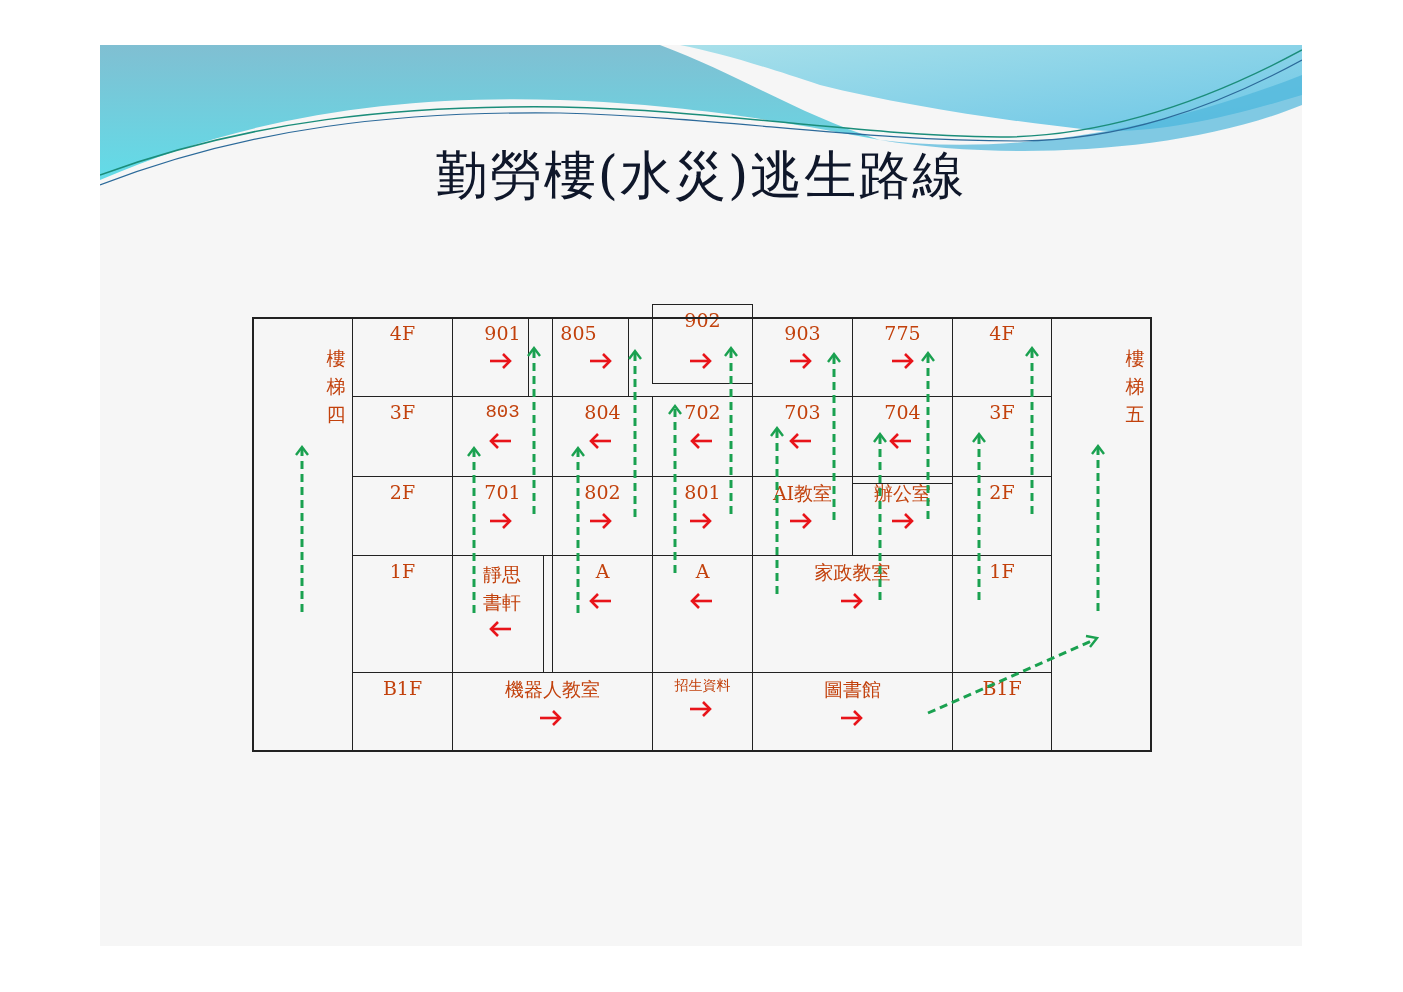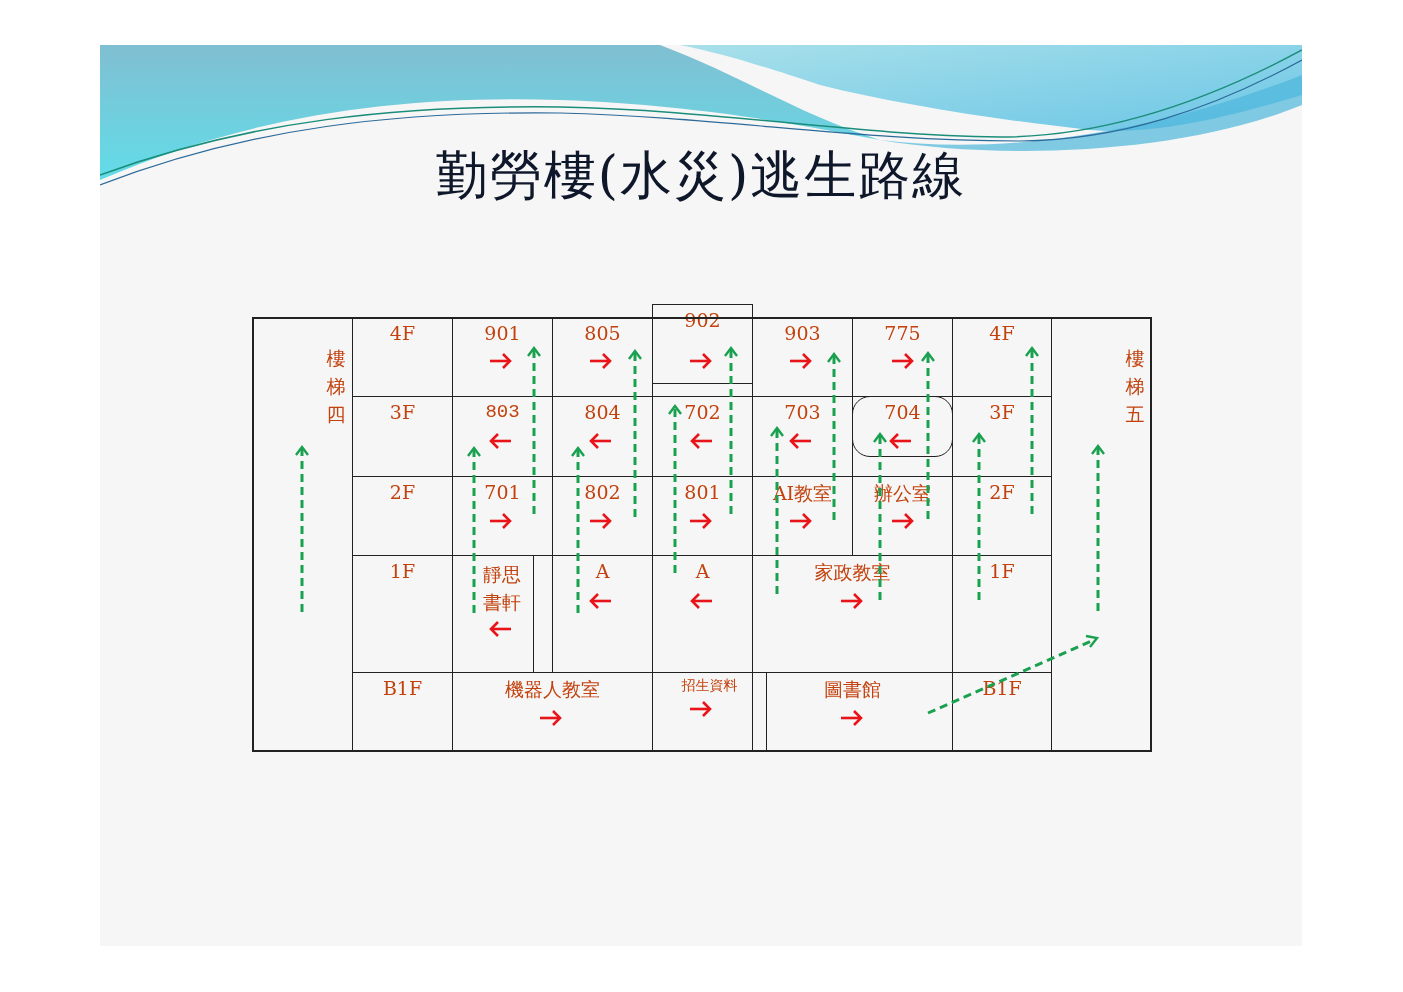--- a/index.html
+++ b/index.html
@@ -56,21 +56,21 @@
       <div style="width:20px;margin:0 auto;word-break:break-all;">樓梯五</div>
     </div>
   </div>
 
   <div class="cell" style="left:352px;top:317px;width:101px;height:80px;">
       <div class="label">4F</div>
     </div>
   <div class="cell" style="left:452px;top:317px;width:101px;height:80px;">
       <div class="label">901</div>
     </div>
-  <div class="cell" style="left:552px;top:317px;width:101px;height:80px;">
+  <div class="cell" style="left:528px;top:317px;width:101px;height:80px;">
       <div class="label">805</div>
     </div>
   <div class="cell" style="left:652px;top:304px;width:101px;height:80px;">
       <div class="label">902</div>
     </div>
   <div class="cell" style="left:752px;top:317px;width:101px;height:80px;">
       <div class="label">903</div>
     </div>
   <div class="cell" style="left:852px;top:317px;width:101px;height:80px;">
       <div class="label">775</div>
@@ -87,21 +87,21 @@
     </div>
   <div class="cell" style="left:552px;top:396px;width:101px;height:81px;">
       <div class="label">804</div>
     </div>
   <div class="cell" style="left:652px;top:396px;width:101px;height:81px;">
       <div class="label">702</div>
     </div>
   <div class="cell" style="left:752px;top:396px;width:101px;height:81px;">
       <div class="label">703</div>
     </div>
-  <div class="cell" style="left:852px;top:396px;width:101px;height:61px;border-radius:18px;">
+  <div class="cell" style="left:852px;top:396px;width:101px;height:88px;">
       <div class="label">704</div>
     </div>
   <div class="cell" style="left:952px;top:396px;width:100px;height:81px;">
       <div class="label">3F</div>
     </div>
 
   <div class="cell" style="left:352px;top:476px;width:101px;height:80px;">
       <div class="label">2F</div>
     </div>
   <div class="cell" style="left:452px;top:476px;width:101px;height:80px;">
@@ -119,21 +119,21 @@
   <div class="cell" style="left:852px;top:476px;width:101px;height:80px;">
       <div class="label">辦公室</div>
     </div>
   <div class="cell" style="left:952px;top:476px;width:100px;height:80px;">
       <div class="label">2F</div>
     </div>
 
   <div class="cell" style="left:352px;top:555px;width:101px;height:118px;">
       <div class="label">1F</div>
     </div>
-  <div class="cell" style="left:452px;top:555px;width:82px;height:118px;">
+  <div class="cell" style="left:452px;top:555px;width:92px;height:118px;">
       <div class="label" style="white-space:pre-line;line-height:28px;width:40px;left:30px;text-align:left;">靜思
 書軒</div>
     </div>
   <div class="cell" style="left:552px;top:555px;width:101px;height:118px;">
       <div class="label">A</div>
     </div>
   <div class="cell" style="left:652px;top:555px;width:101px;height:118px;">
       <div class="label">A</div>
     </div>
   <div class="cell" style="left:752px;top:555px;width:201px;height:118px;">
@@ -142,21 +142,21 @@
   <div class="cell" style="left:952px;top:555px;width:100px;height:118px;">
       <div class="label">1F</div>
     </div>
 
   <div class="cell" style="left:352px;top:672px;width:101px;height:80px;">
       <div class="label">B1F</div>
     </div>
   <div class="cell" style="left:452px;top:672px;width:201px;height:80px;">
       <div class="label">機器人教室</div>
     </div>
-  <div class="cell" style="left:652px;top:672px;width:115px;height:80px;">
+  <div class="cell" style="left:652px;top:672px;width:101px;height:80px;">
       <div class="label small">招生資料</div>
     </div>
   <div class="cell" style="left:752px;top:672px;width:201px;height:80px;">
       <div class="label">圖書館</div>
     </div>
   <div class="cell" style="left:952px;top:672px;width:100px;height:80px;">
       <div class="label">B1F</div>
     </div>
 
   <div style="position:absolute;left:252px;top:317px;width:900px;height:435px;box-sizing:border-box;border:2px solid #222;"></div>

